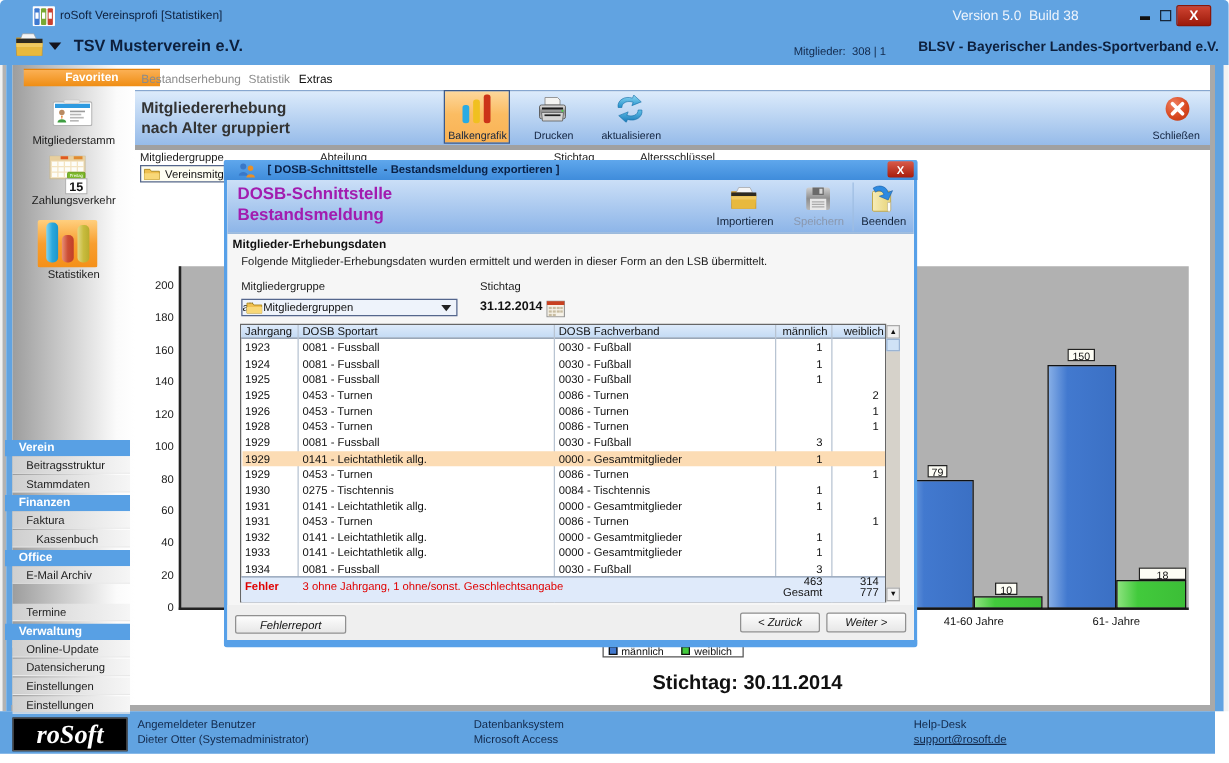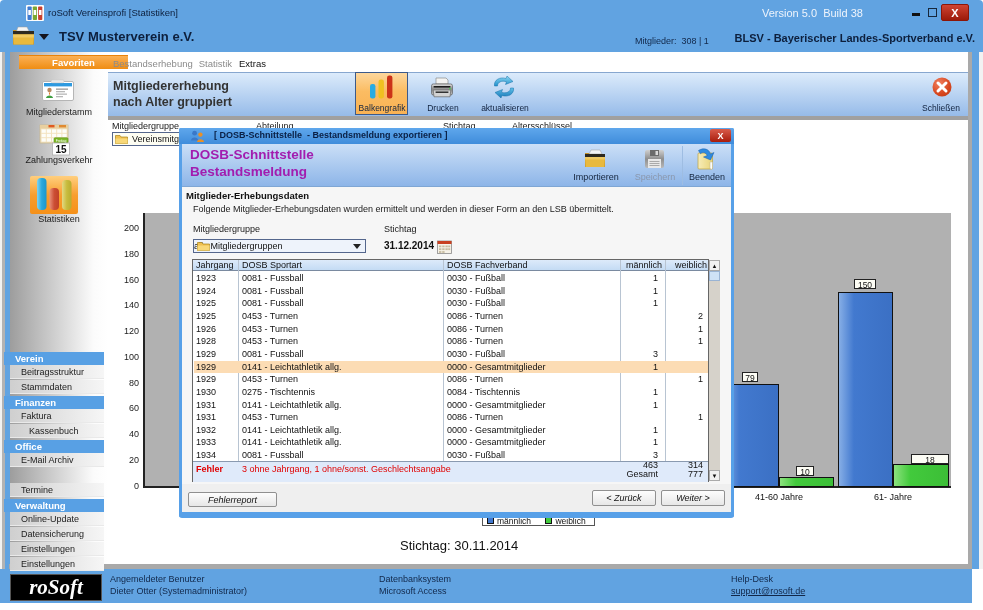--- a/index.html
+++ b/index.html
@@ -49,21 +49,21 @@
 .formlabel{font-size:9px;color:#1a1a1a;}
 
 #plot{left:143px;top:213px;width:808px;height:275px;background:#b1b1b1;border-left:2px solid #222;border-bottom:2px solid #222;}
 .ytick{width:30px;text-align:right;font-size:9px;color:#222;left:109px;}
 .bar{position:absolute;border:1px solid #111;}
 .bar-blue{background:linear-gradient(to right,#86aee6 0%,#4279cf 28%,#3b70c4 100%);}
 .bar-green{background:linear-gradient(to right,#8ce27e 0%,#42ca3c 30%,#3cbe37 100%);}
 .valbox{position:absolute;background:#fdfdf5;border:1px solid #222;font-size:8.5px;text-align:center;color:#111;}
 .xlab{position:absolute;font-size:9px;color:#111;text-align:center;width:80px;}
 #legend{left:482px;top:515px;width:113px;height:11px;border:1px solid #555;background:#fff;font-size:8.5px;color:#111;line-height:10px;}
-#stich30{left:400px;top:538px;width:274px;text-align:left;font-size:13px;font-weight:normal;color:#111;}
+#stich30{left:400px;top:538px;width:274px;text-align:right;font-size:16px;font-weight:bold;color:#111;}
 
 .foot{font-size:9px;color:#12284a;line-height:12px;}
 
 #dialog{left:179px;top:128px;width:555px;height:390px;background:#f6f6f6;
   border-left:3px solid #57a0e8;border-right:3px solid #57a0e8;border-bottom:6px solid #57a0e8;border-radius:2px 2px 3px 3px;}
 #dlg-titlebar{left:179px;top:128px;width:555px;height:16px;background:linear-gradient(#5fa7ec,#3f8cdb);border-radius:2px 2px 0 0;}
 #dlg-title{left:214px;top:130px;font-size:9px;font-weight:bold;color:#0a2045;}
 #dlg-close{left:710px;top:129px;width:21px;height:13px;background:linear-gradient(#d95b4a,#a81c0c);
   border-radius:2px;color:#fff;font-weight:bold;font-size:9px;text-align:center;line-height:14px;}
 #dlg-band{left:182px;top:144px;width:549px;height:43px;background:linear-gradient(#cbdff7,#8db5e8);border-bottom:1px solid #7fa6d4;}

